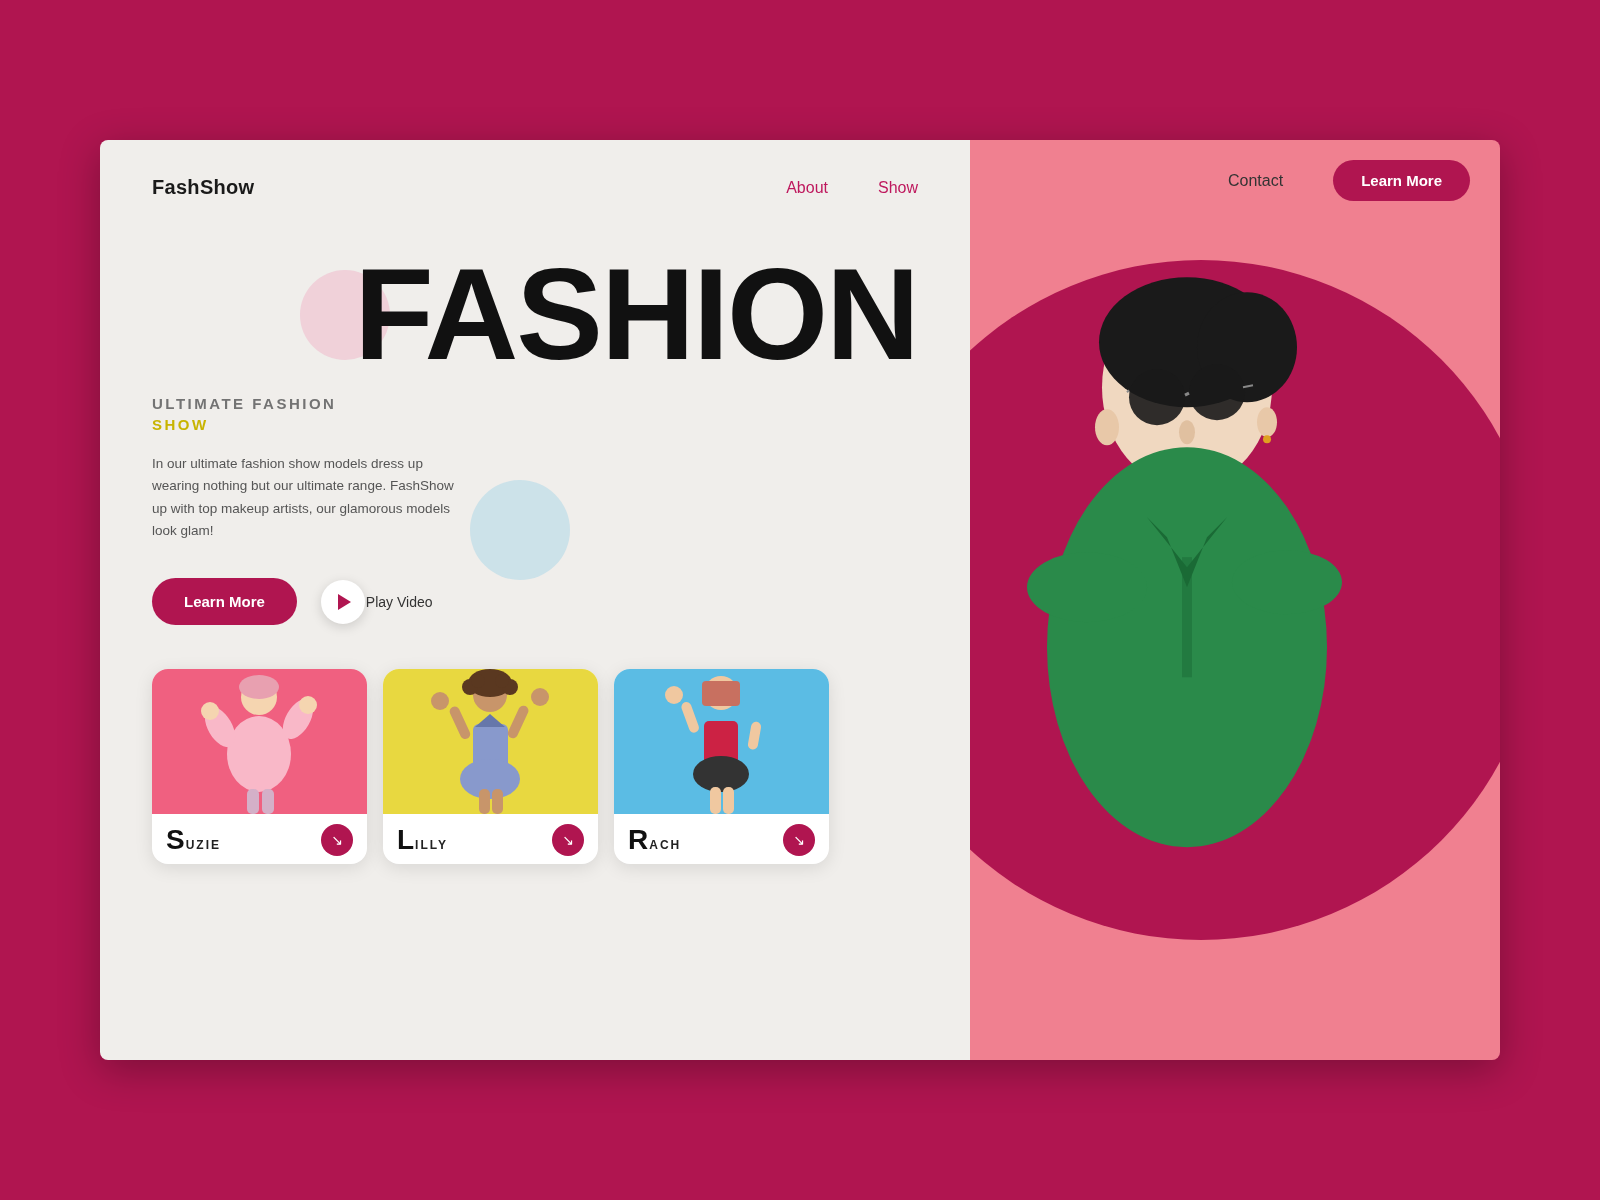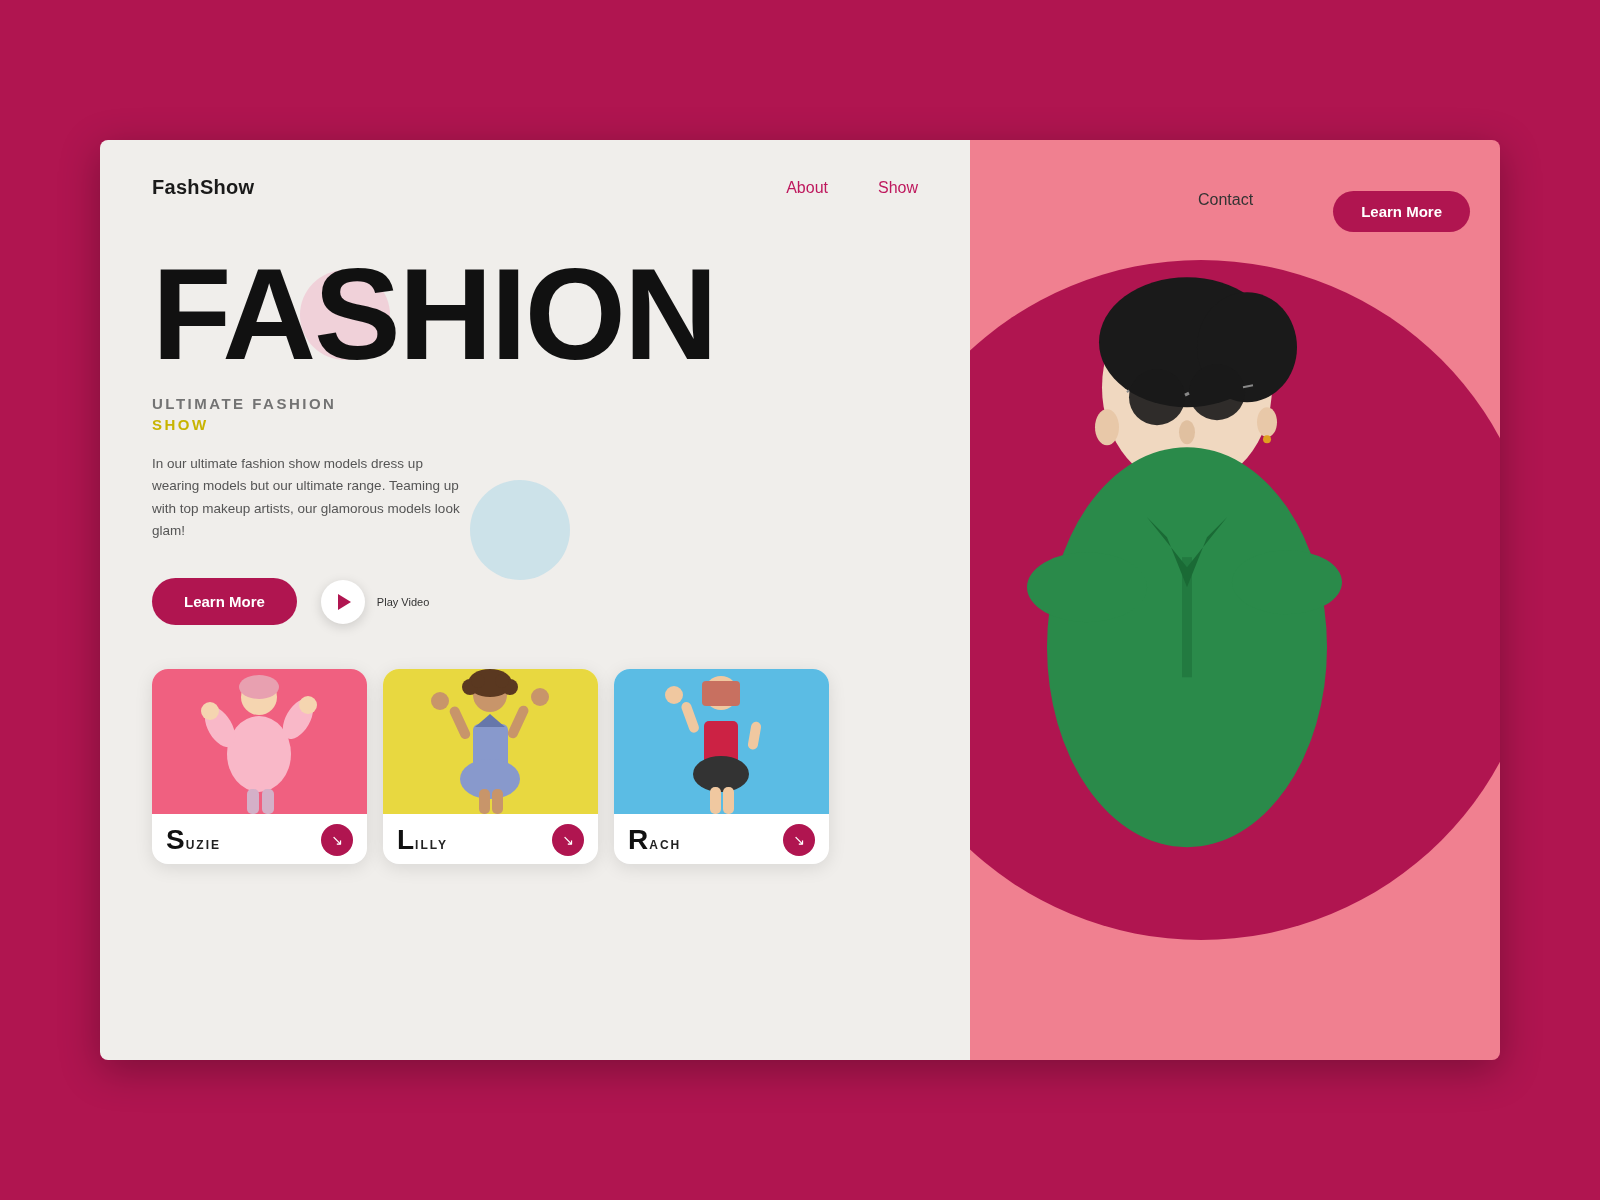--- a/index.html
+++ b/index.html
@@ -96,20 +96,21 @@
       margin-top: 30px;
     }
 
     .fashion-title {
       font-size: 130px;
       font-weight: 900;
       color: #111;
       line-height: 1;
       letter-spacing: -2px;
       margin-bottom: 16px;
+      text-align: right;
     }
 
     .subtitle-line {
       font-size: 15px;
       font-weight: 600;
       letter-spacing: 2.5px;
       color: #737373;
       text-transform: uppercase;
       margin-bottom: 4px;
     }
@@ -148,25 +149,25 @@
       border-radius: 30px;
       padding: 15px 32px;
       font-size: 15px;
       font-weight: 600;
       cursor: pointer;
     }
 
     .btn-play-video {
       display: flex;
       align-items: center;
-      gap: 12px;
+      gap: 1px;
       background: none;
       border: none;
       cursor: pointer;
-      font-size: 11px;
+      font-size: 14px;
       color: #333;
       font-weight: 500;
     }
 
     .play-circle {
       width: 44px;
       height: 44px;
       border-radius: 50%;
       background: #fff;
       box-shadow: 0 3px 12px rgba(0,0,0,0.15);
@@ -307,21 +308,21 @@
       <div class="nav-links">
         <a class="nav-link">About</a>
         <a class="nav-link">Show</a>
       </div>
     </nav>
 
     <div class="hero-section">
       <div class="fashion-title">FASHION</div>
       <div class="subtitle-line">ULTIMATE FASHION</div>
       <div class="show-text">SHOW</div>
-      <p class="description">In our ultimate fashion show models dress up wearing models but our ultimate range. Teaming up with top makeup artists, our glamorous models look glam!</p>
+      <p class="description">In our ultimate fashion show models dress up wearing nothing but our ultimate range. FashShow up with top makeup artists, our glamorous models look glam!</p>
     </div>
 
     <div class="btn-row">
       <button class="btn-learn-more">Learn More</button>
       <button class="btn-play-video">
         <div class="play-circle">
           <div class="play-triangle"></div>
         </div>
         <span>Play Video</span>
       </button>
@@ -429,21 +430,21 @@
             <span class="arrow-btn-inner">↘</span>
           </button>
         </div>
       </div>
 
     </div>
   </div>
 
   <div class="right-panel">
 
-    <div style="position:absolute;top:51px;left:30px;right:30px;display:flex;align-items:flex-start;justify-content:flex-end;gap:80px;z-index:10;">
+    <div style="position:absolute;top:20px;left:30px;right:30px;display:flex;align-items:center;justify-content:flex-end;gap:50px;z-index:10;">
       <a class="nav-link" style="color:#333;">Contact</a>
       <button class="btn-nav-learn">Learn More</button>
     </div>
 
     <div class="big-circle"></div>
 
     <div style="position:absolute;top:50%;left:50%;transform:translate(-60%,-52%);z-index:4;width:480px;height:640px;overflow:hidden;border-radius:50%;">
       <svg width="480" height="640" viewBox="0 0 480 640" xmlns="http://www.w3.org/2000/svg">
 
         <ellipse cx="240" cy="120" rx="85" ry="100" fill="#f0d8c0"></ellipse>

